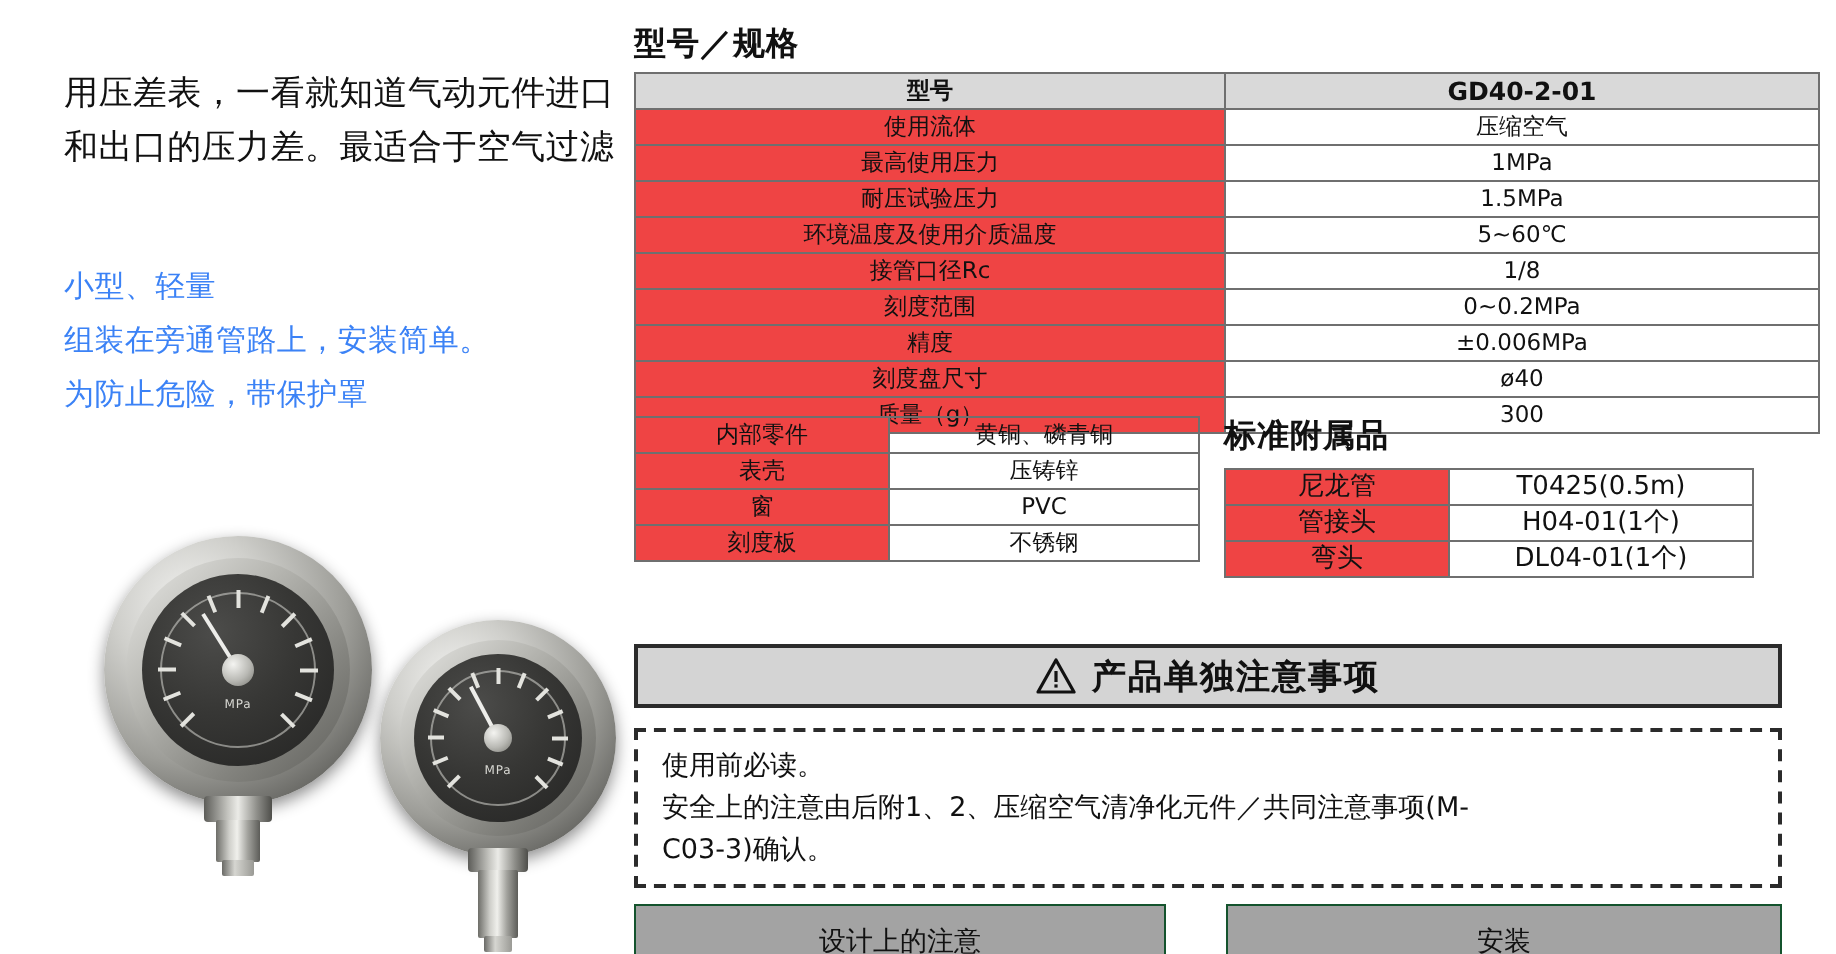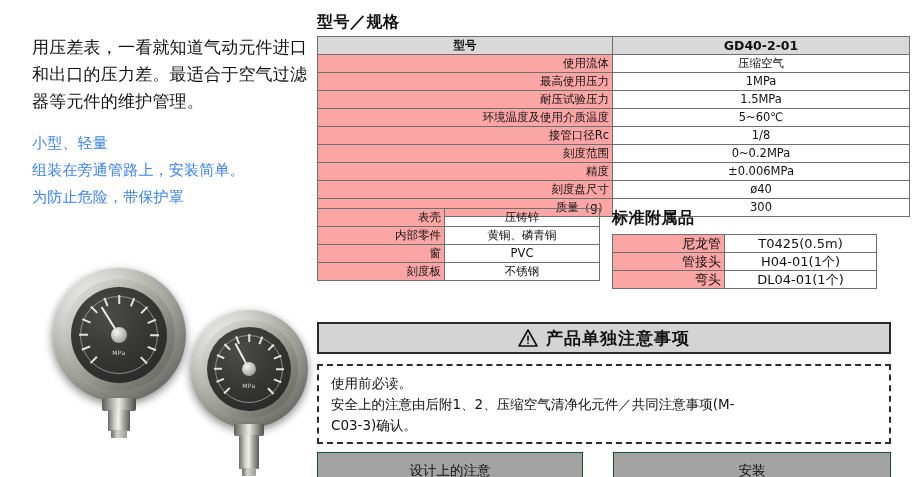--- a/index.html
+++ b/index.html
@@ -173,22 +173,21 @@
     text-align: center;
     padding: 1px 3px;
     line-height: 15px;
     font-weight: normal;
   }
   table.spec th {
     background: #d9d9d9;
     font-weight: bold;
   }
   table.spec td.label {
-    background: #fca5a5;
-    text-align: right;
+    background: #ef4444;
   }
 
   #model-spec-table {
     position: absolute;
     left: 1px;
     top: 36px;
     width: 578px;
   }
   #model-spec-table th.c1, #model-spec-table td.c1 { width: 288px; margin-left: 28px; }
   #model-spec-table th.c2, #model-spec-table td.c2 { width: 290px; }
@@ -287,21 +286,20 @@
 </head>
 <body>
 
 <div class="page">
 
   <div class="left-col">
 
     <div class="desc-block">
       <span class="line">用压差表，一看就知道气动元件进口</span>
       <span class="line">和出口的压力差。最适合于空气过滤</span>
-      <span class="line">器等元件的维护管理。</span>
     </div>
 
     <div class="feature-block">
       <span class="line">小型、轻量</span>
       <span class="line">组装在旁通管路上，安装简单。</span>
       <span class="line">为防止危险，带保护罩</span>
     </div>
 
     <div class="gauges">
 
@@ -414,26 +412,26 @@
           <td class="c1 label">质量（g）</td>
           <td class="c2">300</td>
         </tr>
       </tbody>
     </table>
 
     <div id="materials-wrap">
       <table class="spec" id="material-table">
         <tbody>
           <tr>
+            <td class="c1 label">内部零件</td>
+            <td class="c2">黄铜、磷青铜</td>
+          </tr>
+          <tr>
             <td class="c1 label">表壳</td>
             <td class="c2">压铸锌</td>
-          </tr>
-          <tr>
-            <td class="c1 label">内部零件</td>
-            <td class="c2">黄铜、磷青铜</td>
           </tr>
           <tr>
             <td class="c1 label">窗</td>
             <td class="c2">PVC</td>
           </tr>
           <tr>
             <td class="c1 label">刻度板</td>
             <td class="c2">不锈钢</td>
           </tr>
         </tbody>

